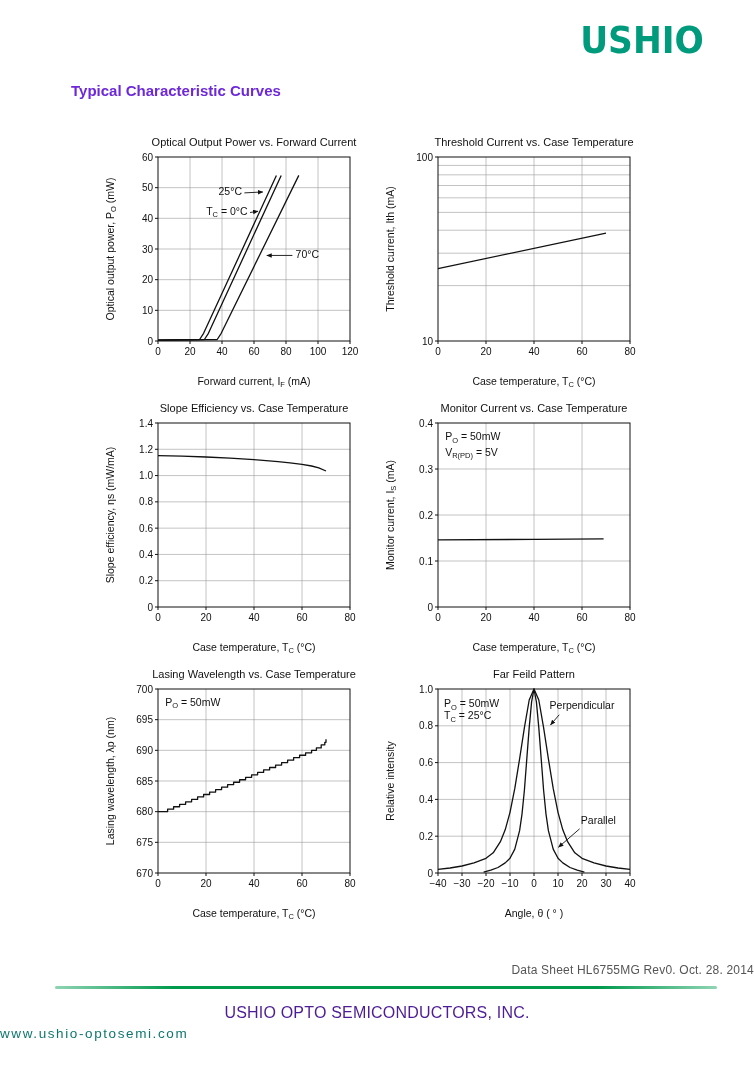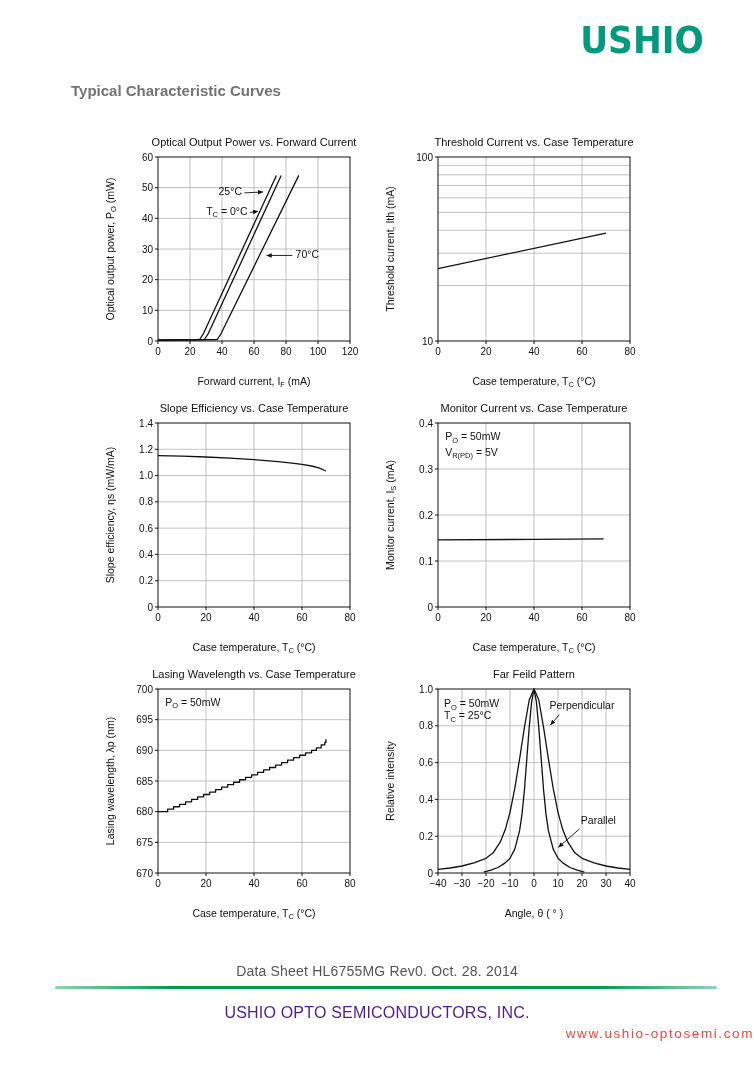--- a/index.html
+++ b/index.html
@@ -18,42 +18,42 @@
     position:absolute; left:71px; top:82px;
     font-size:15px; font-weight:bold;
   }
   .charts {
     position:absolute; left:100px; top:133px;
     display:grid; grid-template-columns:280px 280px; column-gap:0px; row-gap:10px;
   }
   .chart { width:280px; height:256px; }
   .ds-line {
     position:absolute; top:963px; left:0; width:100%;
-    text-align:center; font-size:14px; color:#555; letter-spacing:.2px;
+    text-align:right; font-size:12px; color:#555; letter-spacing:.2px;
   }
   .rule {
     position:absolute; top:986px; left:55px; width:662px; height:3px;
     border-radius:2px;
   }
   .company {
     position:absolute; top:1004px; left:0; width:100%;
     text-align:center; font-size:16px; color:#4c1d95; letter-spacing:.2px;
   }
   .website {
     position:absolute; top:1026px; left:0; width:100%;
-    text-align:right; font-size:13.5px; color:#ef4444; letter-spacing:1.6px;
+    text-align:left; font-size:13.5px; color:#0f766e; letter-spacing:1.6px;
   }
   svg text { fill:#111; }
 </style>
 </head>
 <body>
 
 <div class="logo" style="color: rgb(0, 155, 124);">USHIO</div>
 
-<h1 class="heading" style="color: #737373;">Typical Characteristic Curves</h1>
+<h1 class="heading" style="color: #6d28d9;">Typical Characteristic Curves</h1>
 
 <div class="charts">
   <div class="chart"><svg viewBox="0 0 280 256" width="280" height="256" font-family="&quot;Liberation Sans&quot;, sans-serif">
         <defs>
           <marker id="arw-optical-output-power-vs-forward-current" markerWidth="8" markerHeight="8" refX="5.5" refY="2.5" orient="auto">
             <path d="M0,0 L6,2.5 L0,5 z" fill="#111111"></path>
           </marker>
         </defs>
         <text x="154" y="13" text-anchor="middle" font-size="11">Optical Output Power vs. Forward Current</text>
         <line x1="90" y1="24" x2="90" y2="208" stroke="#9a9a9a" stroke-width="0.6"></line>

